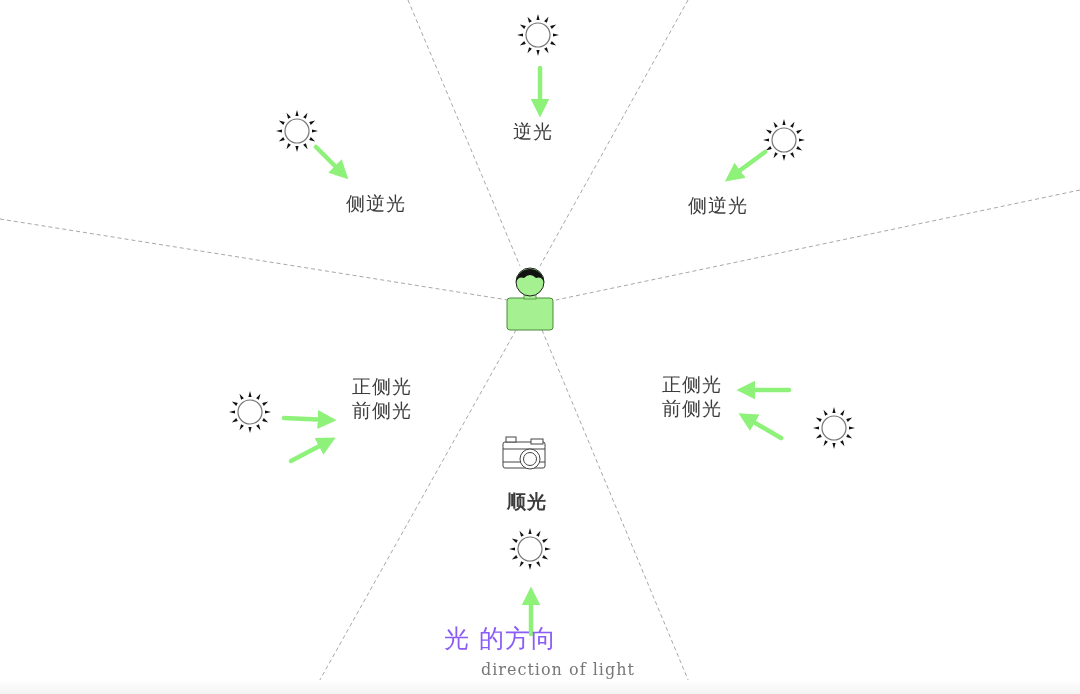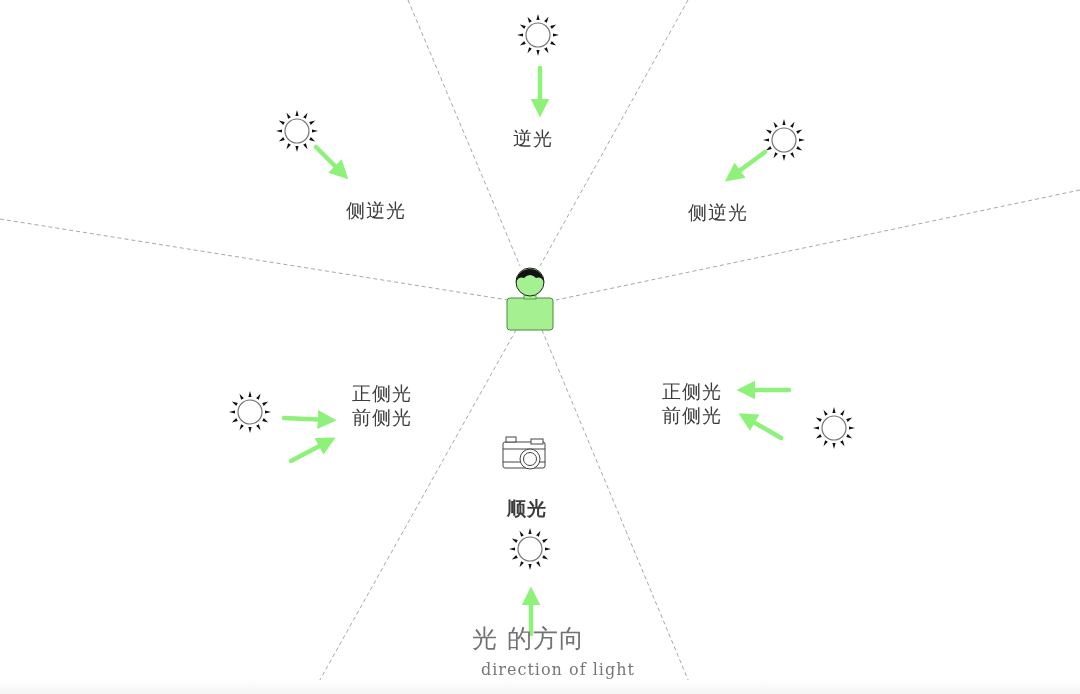--- a/index.html
+++ b/index.html
@@ -1,26 +1,26 @@
 <!DOCTYPE html>
 <html><head>
 <meta charset="utf-8">
 <style>
   html, body { margin: 0; padding: 0; background: #ffffff; }
   body { width: 1080px; height: 694px; position: relative; overflow: hidden;
          font-family: "DejaVu Serif", "Liberation Serif", serif; }
   .stage { position: absolute; left: 0; top: 0; width: 1080px; height: 694px; }
   svg.base { position: absolute; left: 0; top: 0; }
   .label { position: absolute; color: #3c3c3c; font-size: 19px; letter-spacing: 1px;
-           font-family: "DejaVu Serif", "Liberation Serif", serif; white-space: nowrap; line-height: 24px; margin-top: 7px; }
+           font-family: "DejaVu Serif", "Liberation Serif", serif; white-space: nowrap; line-height: 24px; }
   .label.two { text-align: right; }
   .watermark { position: absolute; left: 283px; top: 392px; font-size: 74px; color: #ececec;
                font-family: "DejaVu Sans", "Liberation Sans", sans-serif; font-weight: 200;
                letter-spacing: 1px; white-space: nowrap; line-height: 90px; }
-  .title { position: absolute; left: 472px; top: 622px; font-size: 25px; color: #737373;
+  .title { position: absolute; left: 444px; top: 622px; font-size: 25px; color: #8b5cf6;
            font-family: "DejaVu Sans", "Liberation Sans", sans-serif; white-space: nowrap; letter-spacing: 1px; }
   .subtitle { position: absolute; left: 481px; top: 660px; font-size: 16px; color: #777;
               font-family: "DejaVu Serif", "Liberation Serif", serif; letter-spacing: 1px; white-space: nowrap; }
   .fade { position: absolute; left: 0; top: 680px; width: 1080px; height: 14px;
           background: linear-gradient(#ffffff, #f4f4f4); }
 </style>
 </head>
 <body>
 
 <div class="stage">

